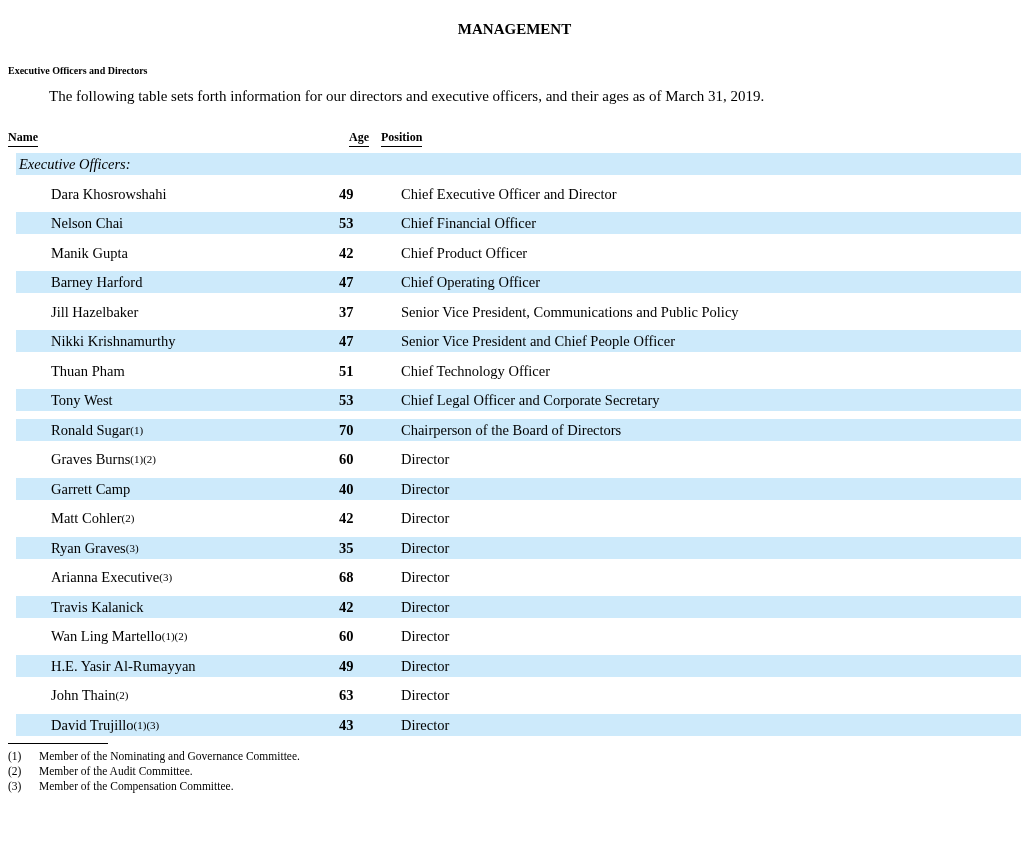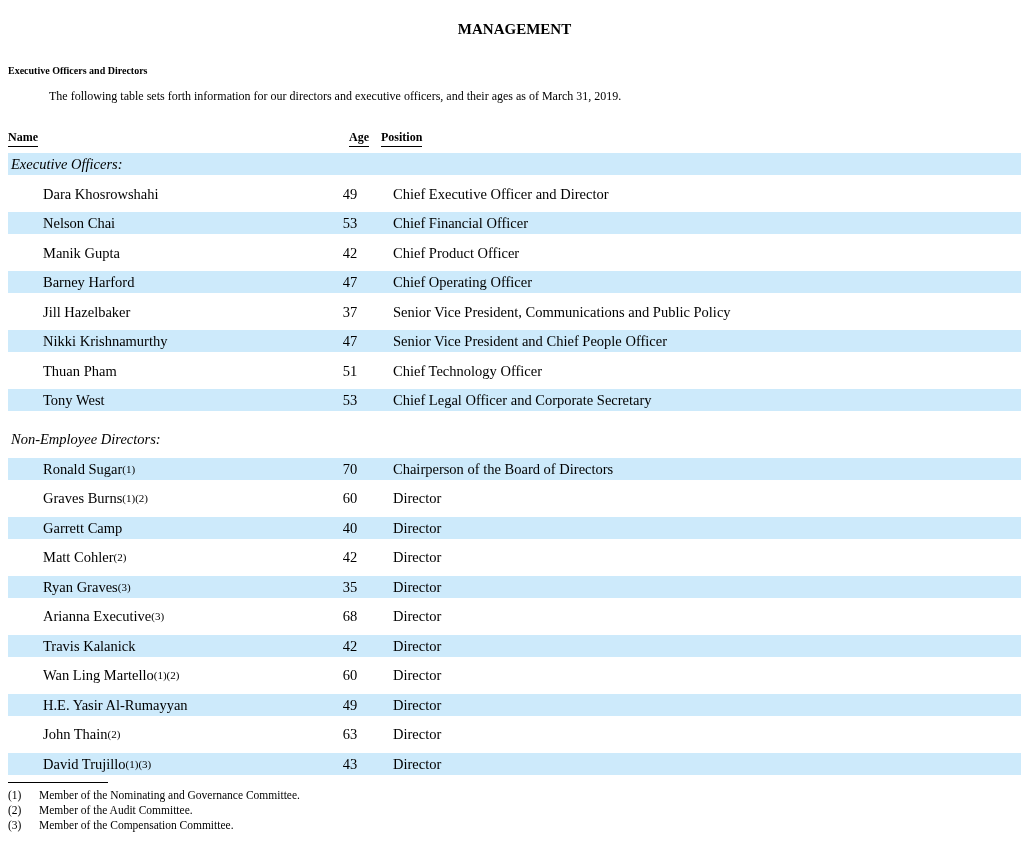--- a/index.html
+++ b/index.html
@@ -19,21 +19,21 @@
     line-height: 17px;
     margin-top: 21px;
   }
   .section-heading {
     font-weight: bold;
     font-size: 10px;
     line-height: 17px;
     margin-top: 24px;
   }
   .intro {
-    font-size: 12px;
+    font-size: 15px;
     line-height: 17px;
     margin-top: 9px;
     text-indent: 41px;
   }
 
   
   .thead {
     display: flex;
     margin-top: 26px;
     font-size: 12px;
@@ -43,33 +43,33 @@
   .thead .col-name { width: 323px; }
   .thead .col-age  { width: 38px; display: flex; justify-content: flex-end; }
   .thead .col-pos  { margin-left: 12px; }
   .thead .hdr {
     display: inline-block;
     border-bottom: 1.5px solid #000;
     padding-bottom: 2px;
   }
 
   
-  .tbody { margin-top: 6px; }
+  .tbody { margin-top: 6px; margin-left: 8px; }
   .trow {
     display: flex;
     height: 22px;
     line-height: 22px;
     font-size: 14.5px;
     margin-bottom: 7.5px;
     white-space: nowrap;
   }
   .trow.hl { background: var(--row-hl, #cdeafb); }
   .trow.spaced { margin-top: 17px; }
   .cell-name { width: 323px; padding-left: 35px; overflow: hidden; }
-  .cell-age  { width: 38px; text-align: center; }
+  .cell-age  { width: 38px; text-align: left; font-weight: bold; }
   .cell-pos  { margin-left: 24px; flex: 1; overflow: hidden; }
   .section-row .cell-name { padding-left: 3px; font-style: italic; width: 1001px; }
   .refs { font-size: 11px; vertical-align: 1px; }
 
   
   .fn-rule {
     width: 100px;
     border: none;
     border-top: 1.5px solid #000;
     margin: 2px 0 0 0;
@@ -154,23 +154,20 @@
     <div class="cell-age">51</div>
     <div class="cell-pos">Chief Technology Officer</div>
   </div>
       <div class="trow data-row hl">
     <div class="cell-name">
       <span>Tony West</span><span class="refs"></span>
     </div>
     <div class="cell-age">53</div>
     <div class="cell-pos">Chief Legal Officer and Corporate Secretary</div>
   </div>
-      <div class="trow section-row spaced">
-    <div class="cell-name">Non-Employee Directors:</div>
-  </div>
       <div class="trow data-row hl">
     <div class="cell-name">
       <span>Ronald Sugar</span><span class="refs">(1)</span>
     </div>
     <div class="cell-age">70</div>
     <div class="cell-pos">Chairperson of the Board of Directors</div>
   </div>
       <div class="trow data-row">
     <div class="cell-name">
       <span>Graves Burns</span><span class="refs">(1)(2)</span>

